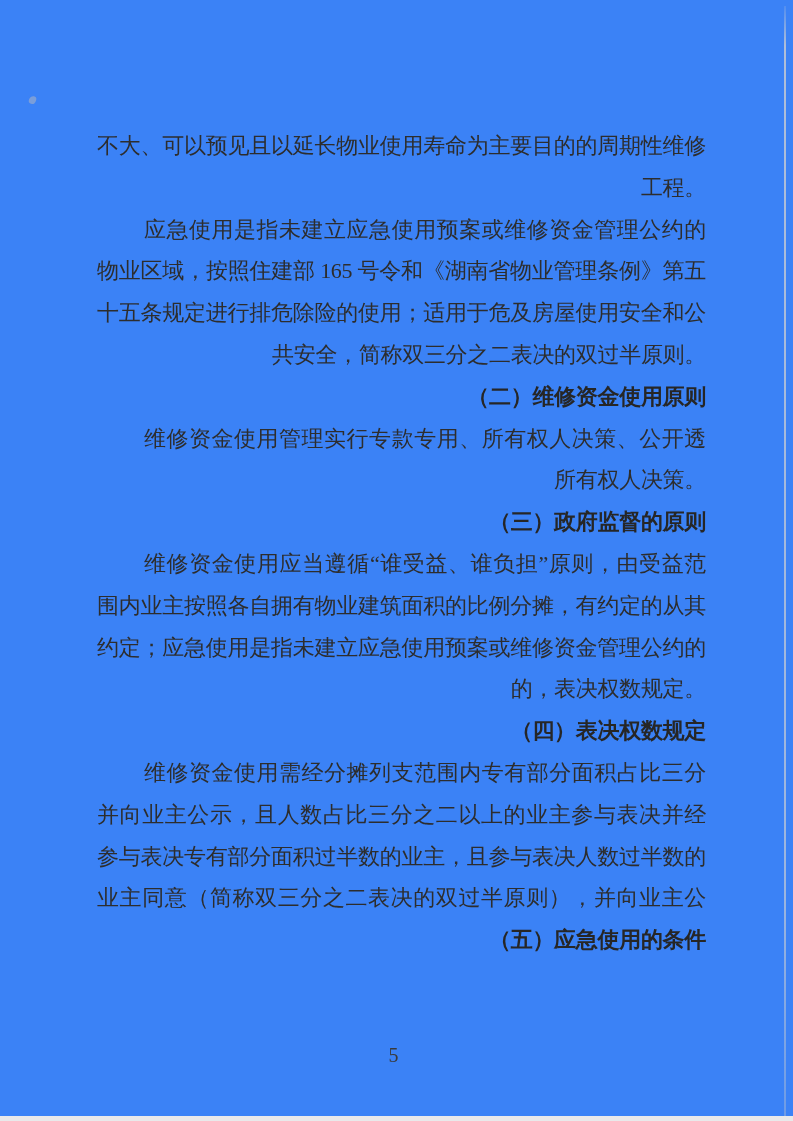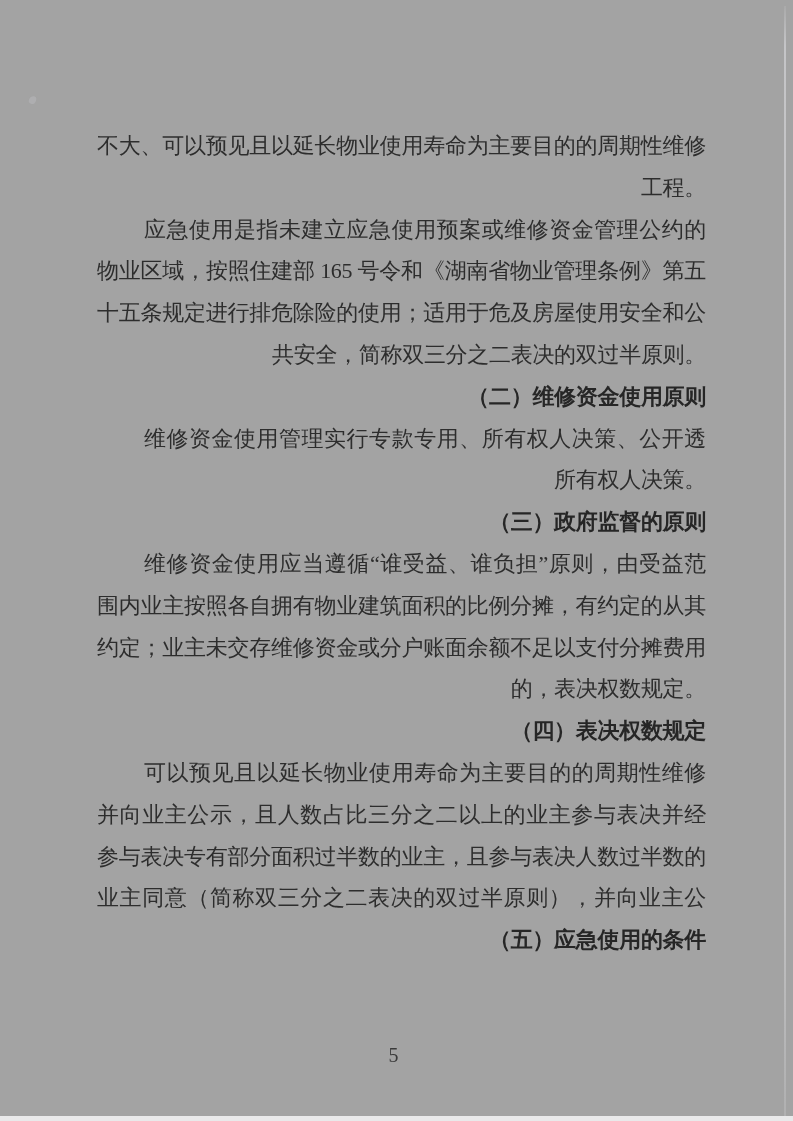--- a/index.html
+++ b/index.html
@@ -5,21 +5,21 @@
 <style>
   html, body {
     margin: 0;
     padding: 0;
     background: #ffffff;
   }
   .page {
     position: relative;
     width: 793px;
     height: 1121px;
-    background: #a3a3a3;
+    background: #3b82f6;
     overflow: hidden;
     font-family: "Liberation Serif", "DejaVu Serif", serif;
   }
   .body-text {
     position: absolute;
     left: 97px;
     top: 125px;
     width: 609px;
     color: #2d2d2d;
     font-size: 22px;
@@ -101,24 +101,24 @@
     <div class="line justify indent">应急使用是指未建立应急使用预案或维修资金管理公约的</div>
     <div class="line justify">物业区域，按照住建部 165 号令和《湖南省物业管理条例》第五</div>
     <div class="line justify">十五条规定进行排危除险的使用；适用于危及房屋使用安全和公</div>
     <div class="line">共安全，简称双三分之二表决的双过半原则。</div>
     <div class="line heading indent">（二）维修资金使用原则</div>
     <div class="line justify indent">维修资金使用管理实行专款专用、所有权人决策、公开透明、</div>
     <div class="line">所有权人决策。</div>
     <div class="line heading indent">（三）政府监督的原则</div>
     <div class="line justify indent">维修资金使用应当遵循“谁受益、谁负担”原则，由受益范</div>
     <div class="line justify">围内业主按照各自拥有物业建筑面积的比例分摊，有约定的从其</div>
-    <div class="line justify">约定；业主未交存维修资金或分户账面余额不足以支付分摊费用</div>
+    <div class="line justify">约定；应急使用是指未建立应急使用预案或维修资金管理公约的</div>
     <div class="line">的，表决权数规定。</div>
     <div class="line heading indent">（四）表决权数规定</div>
-    <div class="line justify indent">可以预见且以延长物业使用寿命为主要目的的周期性维修</div>
+    <div class="line justify indent">维修资金使用需经分摊列支范围内专有部分面积占比三分</div>
     <div class="line justify">并向业主公示，且人数占比三分之二以上的业主参与表决并经</div>
     <div class="line justify">参与表决专有部分面积过半数的业主，且参与表决人数过半数的</div>
     <div class="line justify">业主同意（简称双三分之二表决的双过半原则），并向业主公示。</div>
     <div class="line heading indent">（五）应急使用的条件</div>
   </div>
 
   <div class="page-number">5</div>
 
   <div class="fold-line"></div>
   <div class="bottom-shade"></div>

